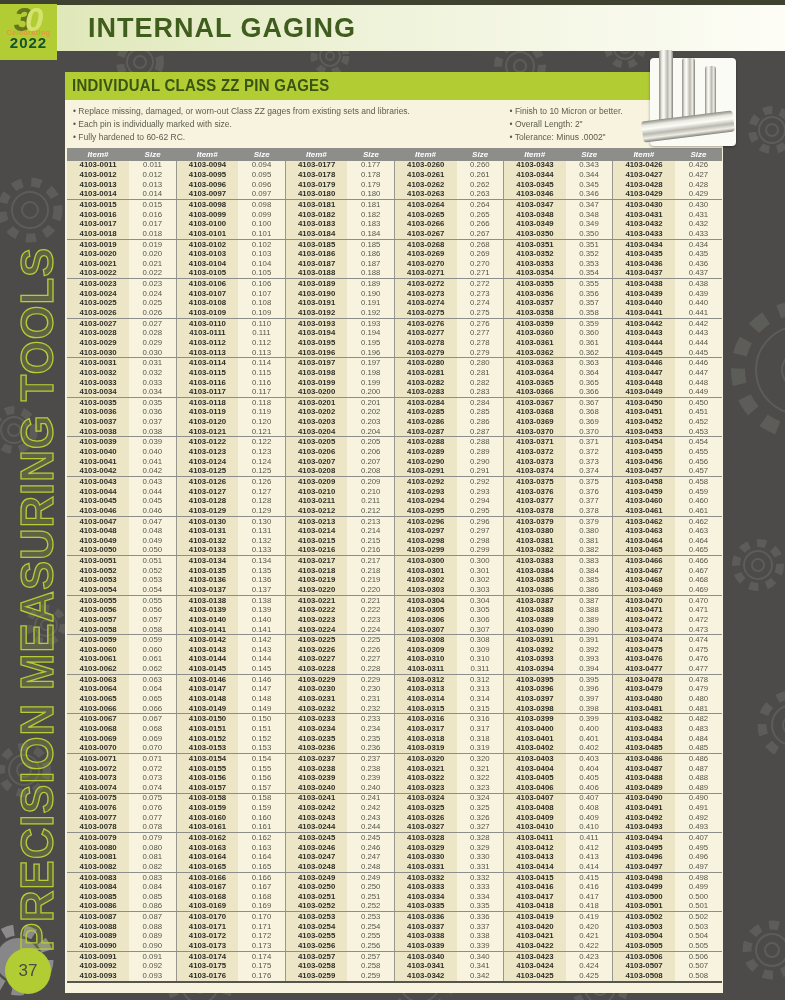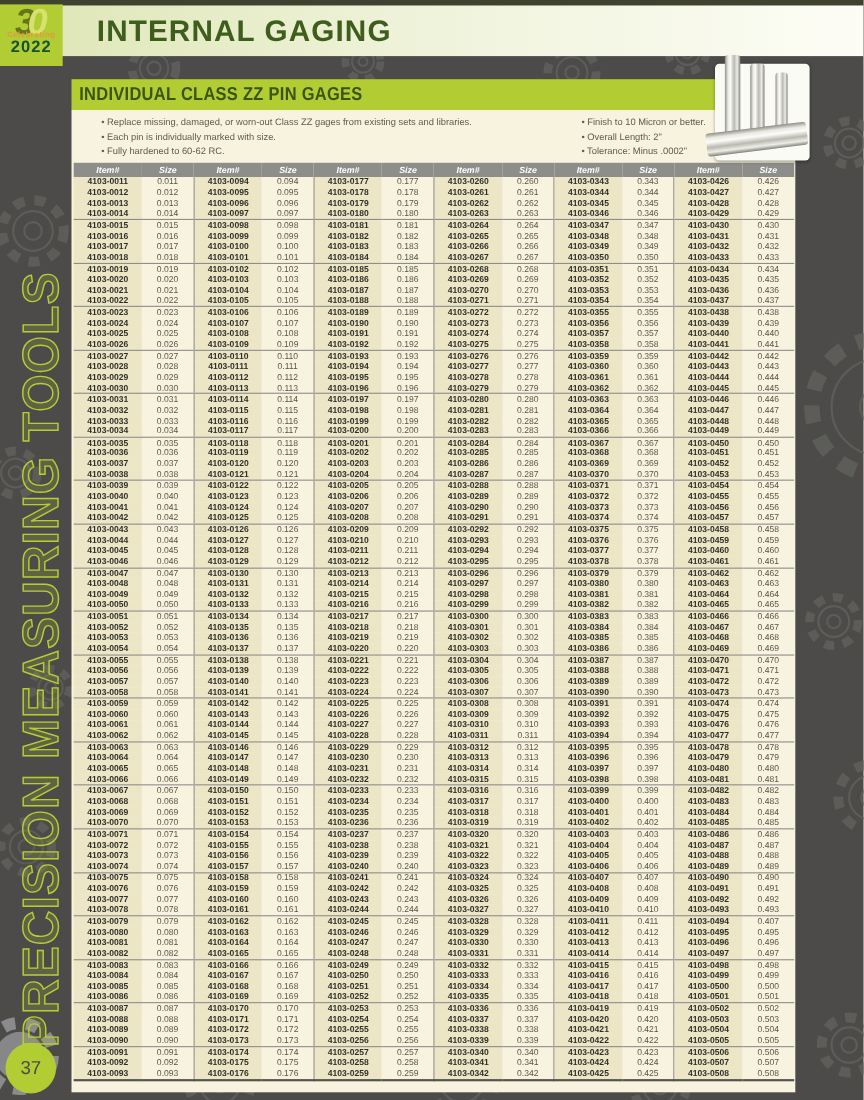--- a/index.html
+++ b/index.html
@@ -46,21 +46,21 @@
   .content{position:absolute;left:65px;top:72px;width:658px;z-index:4;}
   .section-banner{height:28px;background:#b2cc33;display:flex;align-items:center;}
   .section-banner-title{
     font-size:17px;font-weight:bold;color:#3a5413;padding-left:8px;
     transform:scaleX(0.88);transform-origin:left center;white-space:nowrap;letter-spacing:0.3px;
   }
   .cream-body{background:#f7f3de;padding-bottom:10px;}
   .info-box{display:flex;padding:5px 8px 3px 8px;}
   .bullets-left{width:68%;margin:0;padding:0;list-style:none;}
   .bullets-right{flex:1;margin:0;padding:0;list-style:none;}
-  .bullet-item{font-size:8.5px;color:#5c5c4e;line-height:1.55;margin-left:19px;}
+  .bullet-item{font-size:8.5px;color:#5c5c4e;line-height:1.55;}
   .bullet-item::before{content:"•  ";color:#5c5c4e;}
   
   .product-photo{
     position:absolute;left:585px;top:-14px;width:86px;height:88px;
     background:#fbfbf5;border-radius:4px;box-shadow:0 1px 3px rgba(0,0,0,0.35);
   }
   .pin{position:absolute;background:linear-gradient(90deg,#8e8e86 0%,#e9e9e1 20%,#fcfcf8 35%,#b9b9b0 60%,#eeeee6 80%,#82827a 100%);border-radius:3px 3px 2px 2px;}
   .pin-1{left:9px;top:-8px;width:14px;height:76px;}
   .pin-2{left:32px;top:0px;width:13px;height:70px;}
   .pin-3{left:55px;top:8px;width:11px;height:62px;}

